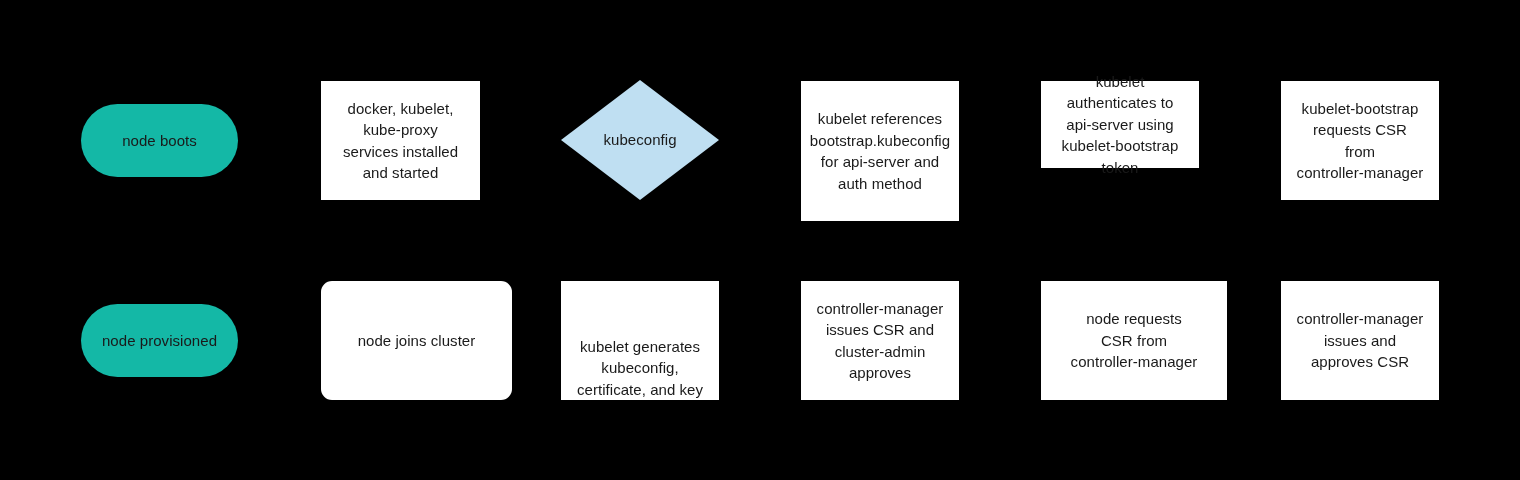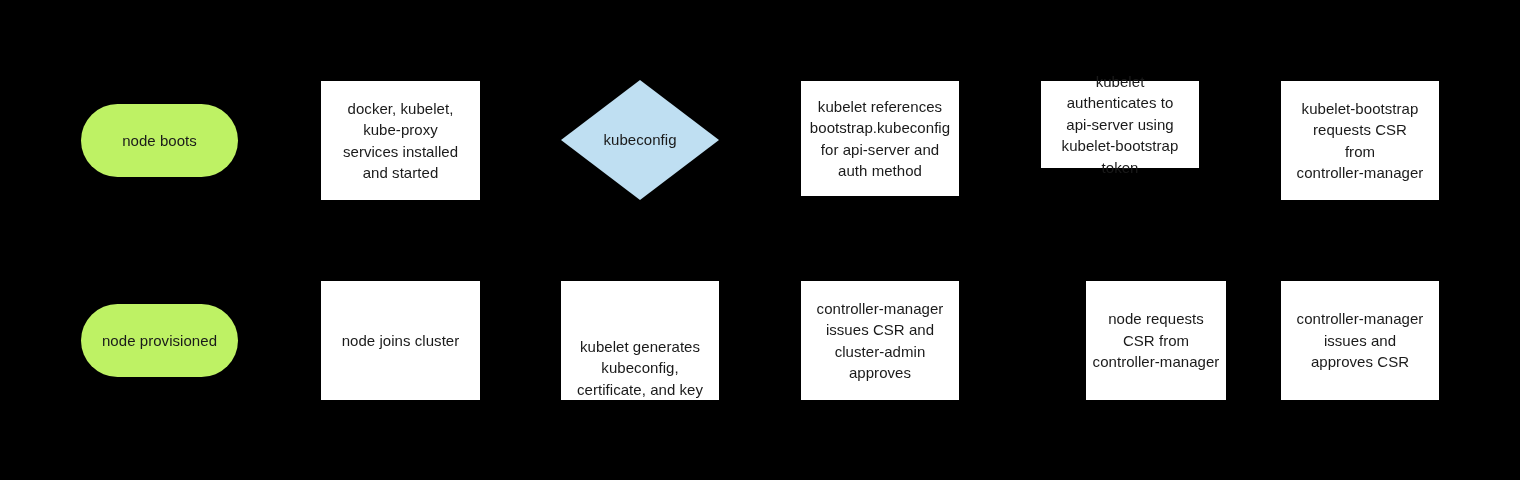--- a/index.html
+++ b/index.html
@@ -27,21 +27,21 @@
     width: 100%;
     text-align: center;
     font-size: 15px;
     line-height: 21.5px;
     color: #1a1a1a;
     white-space: pre-line;
     letter-spacing: 0.05px;
   }
   
   .shape-terminator {
-    background: #bef264;
+    background: #14b8a6;
     border-radius: 37px;
   }
   .shape-terminator .node-label {
     white-space: nowrap;
   }
   
   .shape-process {
     background: #ffffff;
   }
   
@@ -85,21 +85,21 @@
 and started</span>
   </div>
 
   <div class="node shape-decision" style="left:561px; top:80px; width:158px; height:120px;">
     <svg class="diamond-svg" viewBox="0 0 158 120" preserveAspectRatio="none">
       <polygon points="79,0 158,60 79,120 0,60" fill="#bfdff2"></polygon>
     </svg>
     <span class="node-label">kubeconfig</span>
   </div>
 
-  <div class="node shape-process overflow-text" style="left:801px; top:81px; width:158px; height:115px;">
+  <div class="node shape-process overflow-text" style="left:801px; top:81px; width:158px; height:140px;">
     <span class="node-label">kubelet references
 bootstrap.kubeconfig
 for api-server and
 auth method</span>
   </div>
 
   <div class="node shape-process" style="left:1041px; top:81px; width:158px; height:87px;">
     <span class="node-label">kubelet
 authenticates to
 api-server using
@@ -111,38 +111,38 @@
     <span class="node-label">kubelet-bootstrap
 requests CSR
 from
 controller-manager</span>
   </div>
 
   <div class="node shape-terminator" style="left:81px; top:304px; width:157px; height:73px;">
     <span class="node-label">node provisioned</span>
   </div>
 
-  <div class="node shape-process" style="left:321px; top:281px; width:159px; height:119px;">
+  <div class="node shape-process" style="left:321px; top:281px; width:191px; height:119px;border-radius:11px;">
     <span class="node-label">node joins cluster</span>
   </div>
 
   <div class="node shape-process" style="left:561px; top:281px; width:158px; height:119px;align-items:flex-end;">
     <span class="node-label">kubelet generates
 kubeconfig,
 certificate, and key</span>
   </div>
 
   <div class="node shape-process" style="left:801px; top:281px; width:158px; height:119px;">
     <span class="node-label">controller-manager
 issues CSR and
 cluster-admin
 approves</span>
   </div>
 
-  <div class="node shape-process" style="left:1086px; top:281px; width:140px; height:119px;">
+  <div class="node shape-process" style="left:1041px; top:281px; width:186px; height:119px;">
     <span class="node-label">node requests
 CSR from
 controller-manager</span>
   </div>
 
   <div class="node shape-process" style="left:1281px; top:281px; width:158px; height:119px;">
     <span class="node-label">controller-manager
 issues and
 approves CSR</span>
   </div>

